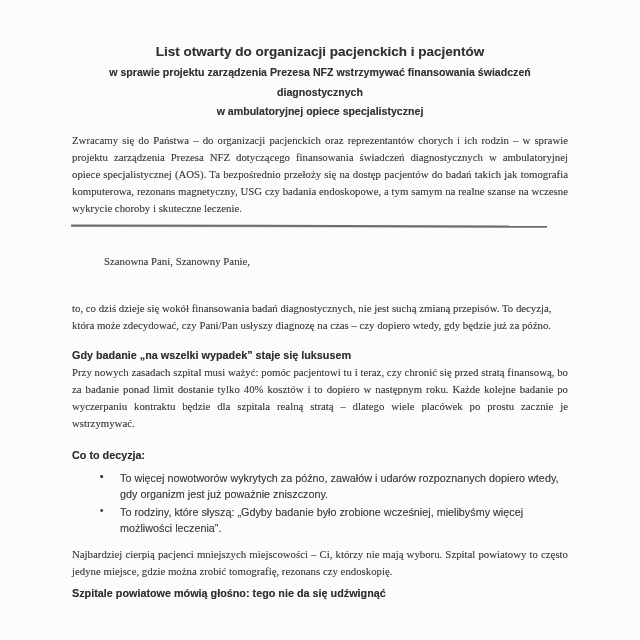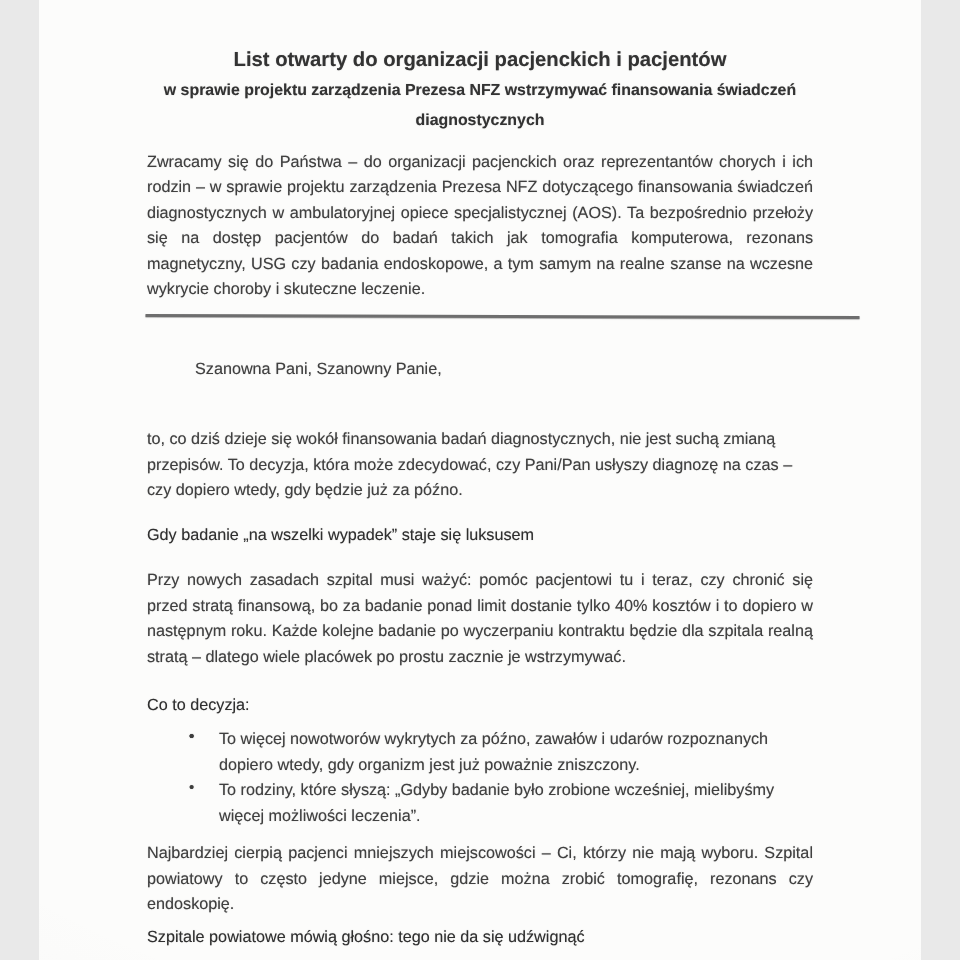--- a/index.html
+++ b/index.html
@@ -1,57 +1,57 @@
 <!DOCTYPE html>
 <html lang="pl"><head>
 <meta charset="utf-8">
 <style>
   html,body{margin:0;padding:0;background:#e9e9e9;}
   .page{
     position:relative;
-    width:588px;height:640px;
+    width:640px;height:640px;
     margin:0 auto;
     background:
       radial-gradient(ellipse 900px 700px at 55% 40%, rgba(255,255,255,0) 60%, rgba(120,120,120,0.07) 100%),
       #fcfcfb;
     overflow:hidden;
     box-sizing:border-box;
-    padding:32px 72px 0 72px;
+    padding:44px 72px 0 72px;
     font-family:"Liberation Sans","DejaVu Sans",sans-serif;
     color:#404040;
     text-shadow:0 0 0.6px rgba(90,90,90,0.55);
     -webkit-font-smoothing:antialiased;
   }
   .title{
     font-size:13.5px;font-weight:bold;text-align:center;
     color:#333;line-height:16px;margin:0;
   }
   .subtitle{
     font-size:10.6px;font-weight:bold;text-align:center;
     color:#333;line-height:19.5px;margin-top:3px;
   }
   .para{
-    font-size:10.8px;line-height:17px;margin:0;
+    font-size:10.8px;line-height:17px;margin:0;font-family:Liberation Serif, serif;
   }
   .justify{text-align:justify;}
   .mt-intro{margin-top:10px;}
   .rule{
     height:2px;background:#6e6e6e;border:none;
     width:476px;margin:8px 0 0 -1px;
     transform:rotate(0.15deg);
     box-shadow:0 0.5px 0.5px rgba(110,110,110,0.5);
   }
   .salutation{margin-top:26px;margin-left:32px;}
   .mt-para2{margin-top:30px;}
   .heading{
-    font-size:10.8px;font-weight:normal;color:#2f2f2f;
+    font-size:10.8px;font-weight:bold;color:#2f2f2f;
     line-height:16px;margin:0;
   }
   .mt-h-luxury{margin-top:13px;}
-  .mt-para3{margin-top:14px;}
+  .mt-para3{margin-top:1px;}
   .mt-h-meaning{margin-top:15px;}
   .bullets{
     margin:7px 0 0 0;padding:0 0 0 48px;list-style:none;
     font-size:10.8px;line-height:16.5px;
   }
   .bullets li{position:relative;margin:0 0 1px 0;}
   .bullets li .dot{
     position:absolute;left:-20px;top:-1px;
     font-size:10px;color:#3d3d3d;
   }
@@ -60,20 +60,21 @@
 </style>
 </head>
 <body>
 
 <div class="page">
 
   <h1 class="title">List otwarty do organizacji pacjenckich i pacjentów</h1>
 
   <div class="subtitle">
     <div>w sprawie projektu zarządzenia Prezesa NFZ wstrzymywać finansowania świadczeń diagnostycznych</div>
+    <div>w ambulatoryjnej opiece specjalistycznej</div>
   </div>
 
   <p class="para justify mt-intro">Zwracamy się do Państwa – do organizacji pacjenckich oraz reprezentantów chorych i ich rodzin – w sprawie projektu zarządzenia Prezesa NFZ dotyczącego finansowania świadczeń diagnostycznych w ambulatoryjnej opiece specjalistycznej (AOS). Ta bezpośrednio przełoży się na dostęp pacjentów do badań takich jak tomografia komputerowa, rezonans magnetyczny, USG czy badania endoskopowe, a tym samym na realne szanse na wczesne wykrycie choroby i skuteczne leczenie.</p>
 
   <hr class="rule">
 
   <p class="para salutation">Szanowna Pani, Szanowny Panie,</p>
 
   <p class="para mt-para2">to, co dziś dzieje się wokół finansowania badań diagnostycznych, nie jest suchą zmianą przepisów. To decyzja, która może zdecydować, czy Pani/Pan usłyszy diagnozę na czas – czy dopiero wtedy, gdy będzie już za późno.</p>
 

